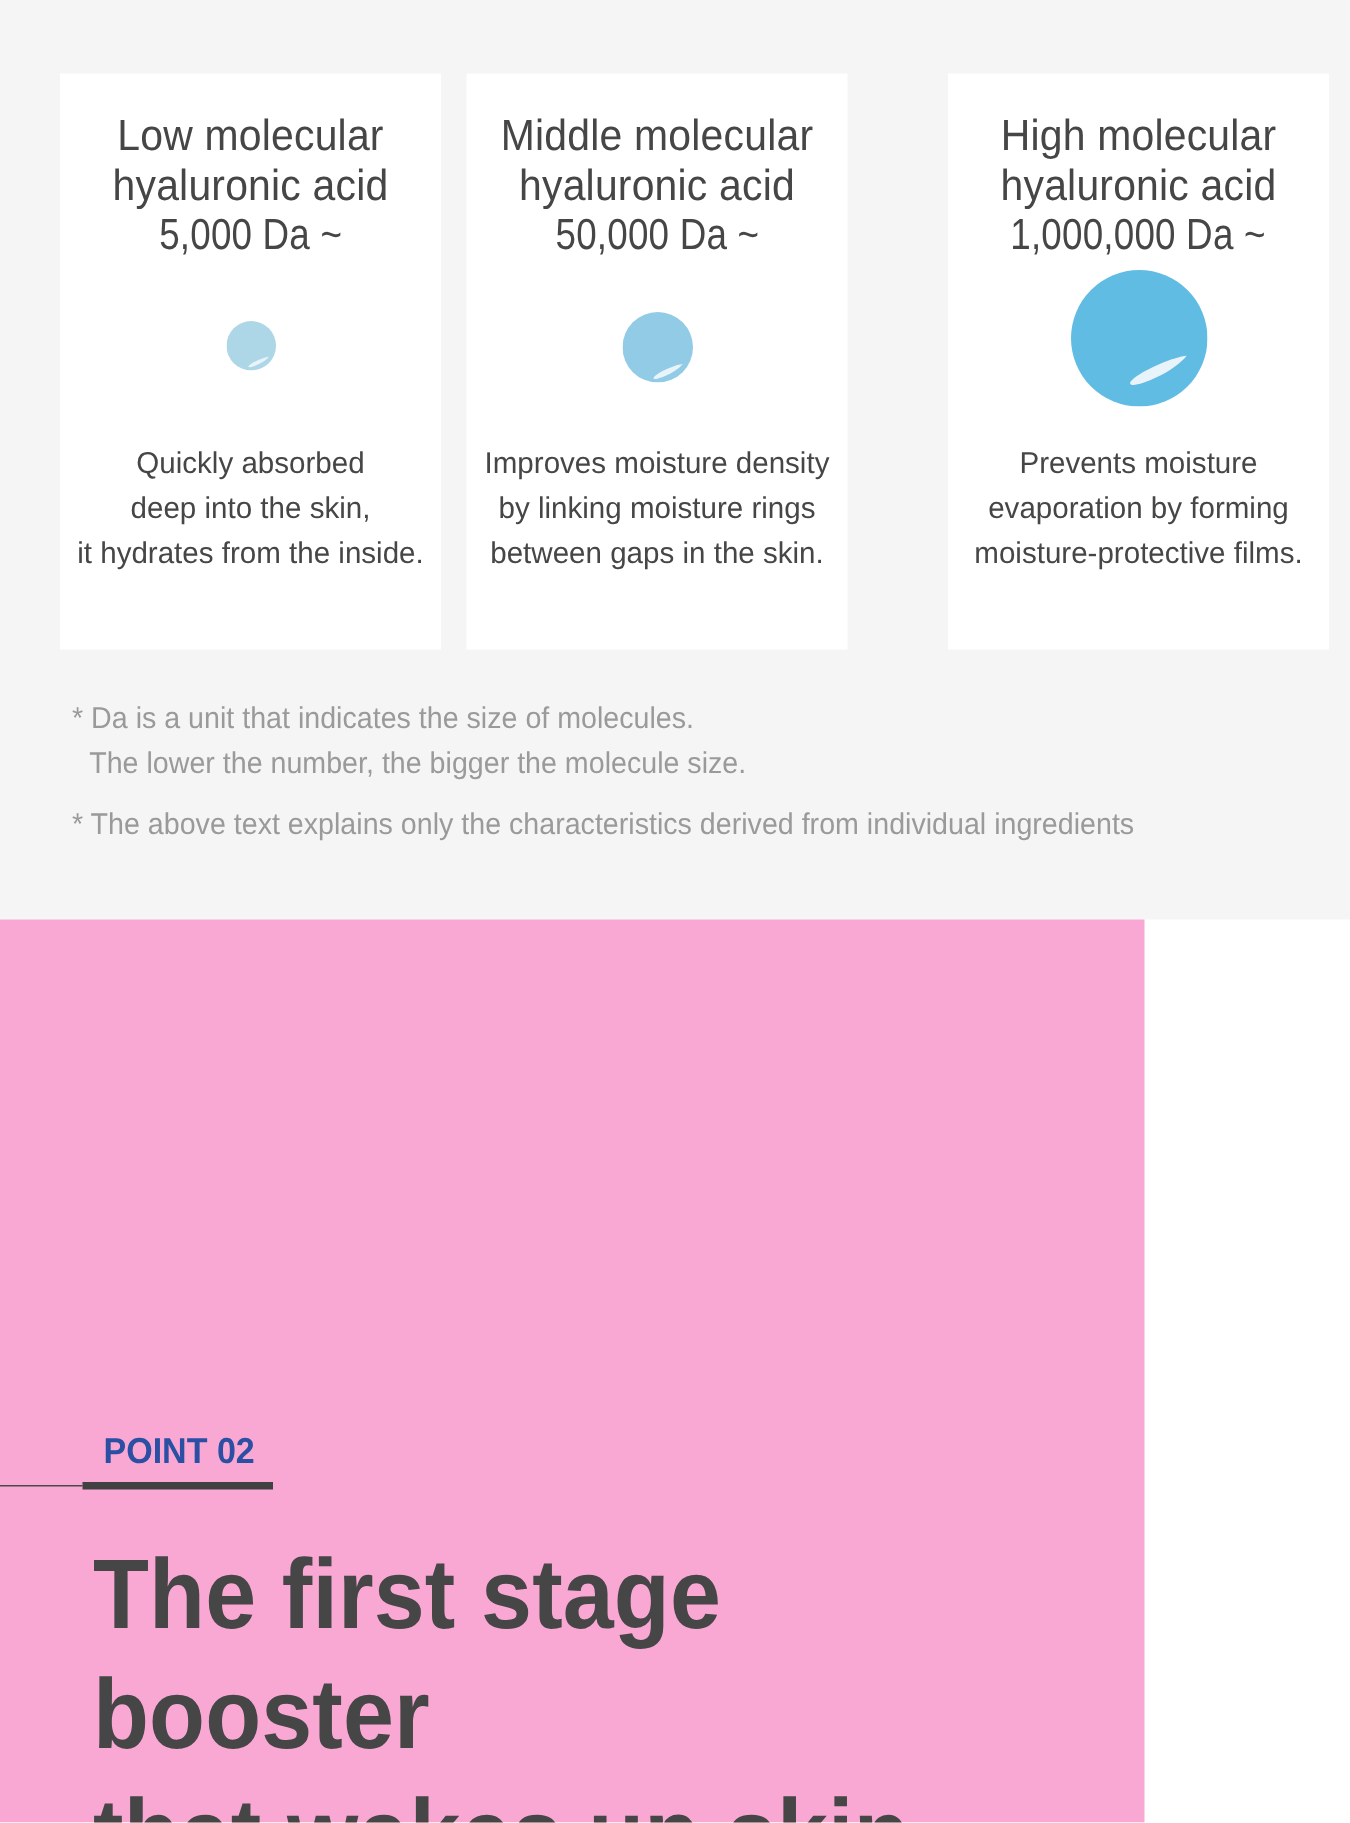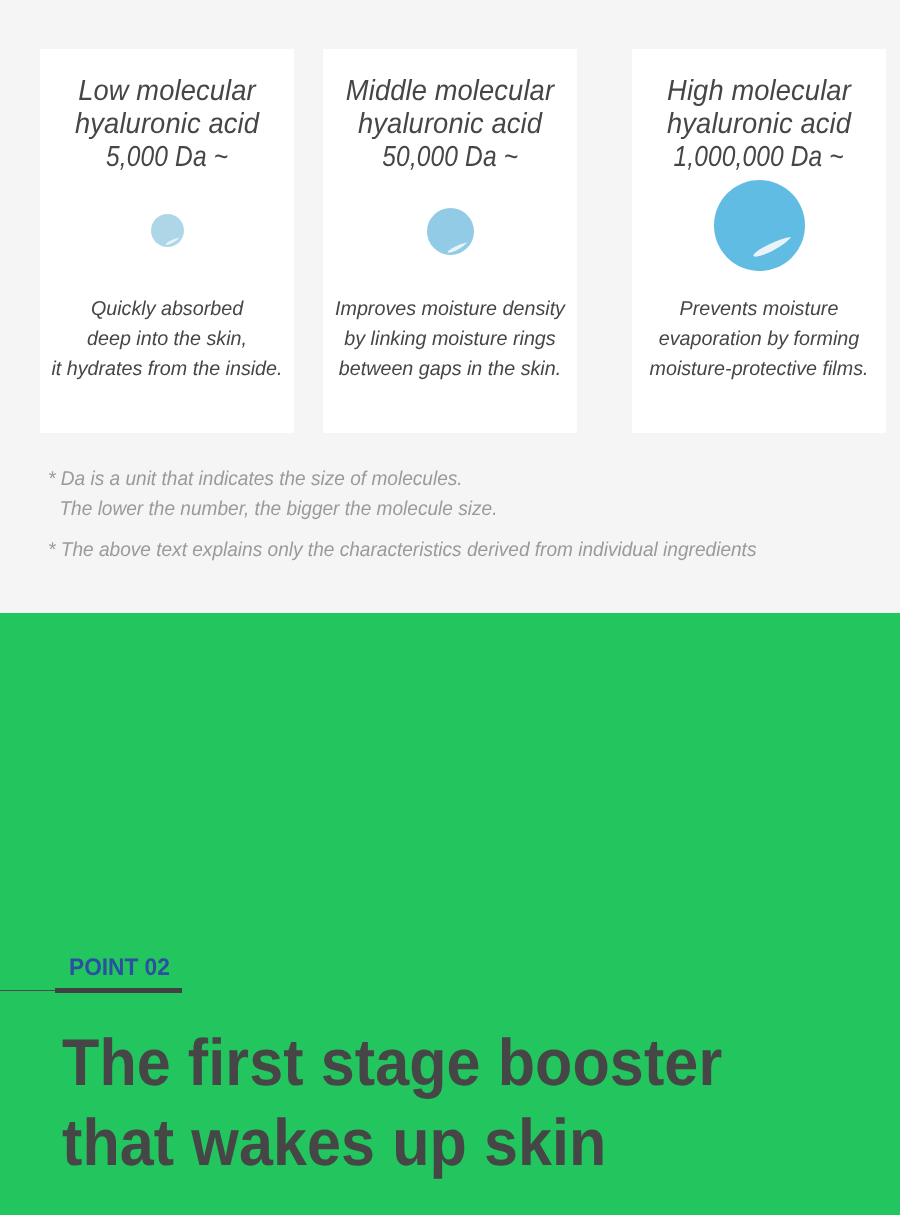--- a/index.html
+++ b/index.html
@@ -7,26 +7,26 @@
     width:900px;height:1215px;background:#ffffff;
     font-family:"Liberation Sans",sans-serif;
     overflow:hidden;position:relative;
     -webkit-font-smoothing:antialiased;
     text-rendering:geometricPrecision;
     will-change:transform;
   }
 
   
   .ingredient-section{
-    position:absolute;left:0;top:0;width:900px;height:613px;background:#f5f5f5;font-style:italic;
+    position:absolute;left:0;top:0;width:900px;height:613px;background:#f5f5f5;
   }
   .cards{position:absolute;left:40px;top:49px;width:820px;height:384px;}
   .card{position:absolute;top:0;height:384px;background:#ffffff;}
   .card.c0{left:0px;width:254px;}
-  .card.c1{left:283px;width:254px;}
+  .card.c1{left:271px;width:254px;}
   .card.c2{left:592px;width:254px;}
 
   .card-title{
     position:absolute;left:-10px;right:-10px;top:26px;
     text-align:center;color:#464646;font-weight:400;
     font-size:29px;line-height:32.9px;letter-spacing:0.15px;
     transform:scaleX(0.94);transform-origin:50% 0;
   }
   .title-num{display:inline-block;transform:scaleX(0.9);transform-origin:50% 50%;}
   .bubble-wrap{position:absolute;left:0;right:0;top:126px;height:100px;}
@@ -45,21 +45,21 @@
   .notes{
     position:absolute;left:48px;top:464px;color:#9a9a9a;font-size:20px;
     transform:scaleX(0.954);transform-origin:0 0;white-space:nowrap;
   }
   .note-block{margin:0;}
   .note-1{line-height:30px;}
   .note-2{margin-top:11px;line-height:30px;}
   .note-indent{padding-left:12px;}
 
   
-  .point-section{position:absolute;left:0;top:613px;width:900px;height:602px;background:#22c55e;}
+  .point-section{position:absolute;left:0;top:613px;width:763px;height:602px;background:#f9a8d4;}
   .rule-thin{position:absolute;left:0;top:377px;width:55px;height:1px;background:#4a4a4a;}
   .rule-thick{position:absolute;left:55px;top:375px;width:127px;height:5px;background:#414141;}
   .point-label{
     position:absolute;left:69px;top:342px;color:#2b4fa2;
     font-weight:700;font-size:24px;line-height:26px;
     transform:scaleX(0.945);transform-origin:0 0;white-space:nowrap;
   }
   .headline{
     position:absolute;left:62px;top:409px;color:#464646;
     font-weight:700;font-size:66px;line-height:80px;letter-spacing:0.1px;

